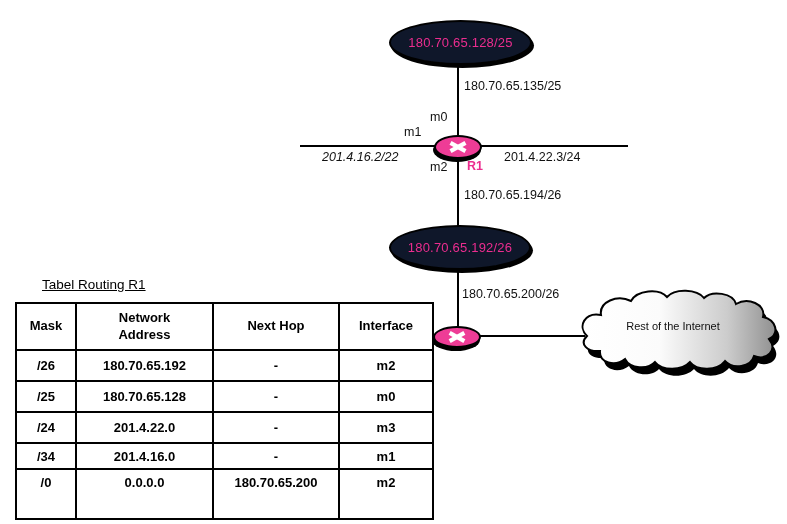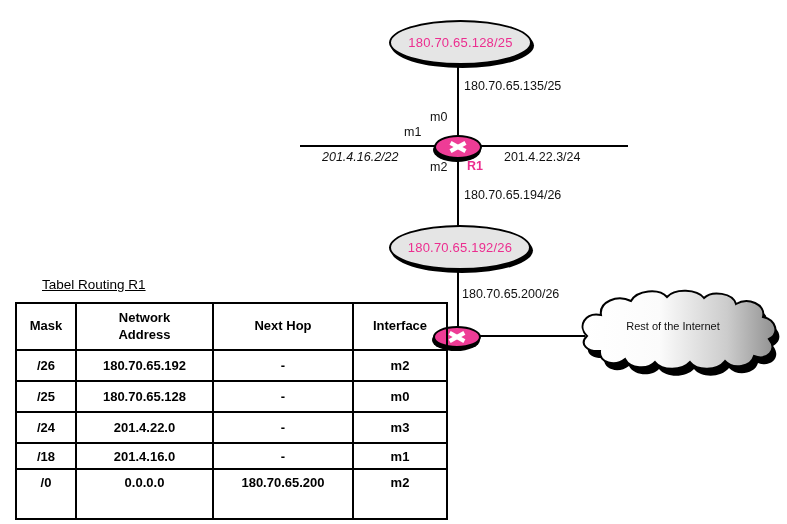--- a/index.html
+++ b/index.html
@@ -11,21 +11,21 @@
   body{
     font-family:"Liberation Sans",sans-serif;
     background:#ffffff;
   }
   .stage{
     position:relative;width:787px;height:524px;background:#fff;overflow:hidden;
   }
   
   .net{
     position:absolute;border:2px solid var(--ink);border-radius:50%;
-    background:#e5e5e5;box-shadow:2px 3px 0 0 var(--ink);
+    background:#0f172a;box-shadow:2px 3px 0 0 var(--ink);
     display:flex;align-items:center;justify-content:center;
     color:var(--magenta);font-size:13px;letter-spacing:.2px;
   }
   
   .line{position:absolute;background:var(--ink);}
   
   .router{
     position:absolute;border:2px solid var(--ink);border-radius:50%;
     background:var(--router);box-shadow:-1px 3px 0 0 var(--ink);
     display:flex;align-items:center;justify-content:center;
@@ -48,21 +48,21 @@
     border-collapse:collapse;table-layout:fixed;
   }
   table.rt th, table.rt td{
     border:2px solid var(--ink);text-align:center;vertical-align:middle;
     font-size:13px;color:#000;overflow:hidden;
   }
   table.rt th{font-weight:bold;white-space:pre-line;line-height:1.25;}
   table.rt td{font-weight:bold;}
   table.rt .c0{width:60px;text-align:center;}
   table.rt .c1{width:137px;}
-  table.rt .c2{width:140px;}
+  table.rt .c2{width:126px;}
   table.rt .c3{width:94px;}
   tr.hrow{height:47px;}
   tr.r0{height:31px;padding-left:20px;} tr.r1{height:31px;} tr.r2{height:31px;} tr.r3{height:26px;}
   tr.r4{height:50px;}
   tr.r4 td{vertical-align:top;padding-top:5px;}
 </style>
 </head>
 <body>
 
 <div class="stage">
@@ -145,21 +145,21 @@
         <td>-</td>
         <td>m0</td>
       </tr>
       <tr class="r2">
         <td>/24</td>
         <td>201.4.22.0</td>
         <td>-</td>
         <td>m3</td>
       </tr>
       <tr class="r3">
-        <td>/18</td>
+        <td>/34</td>
         <td>201.4.16.0</td>
         <td>-</td>
         <td>m1</td>
       </tr>
       <tr class="r4">
         <td>/0</td>
         <td>0.0.0.0</td>
         <td>180.70.65.200</td>
         <td>m2</td>
       </tr>

